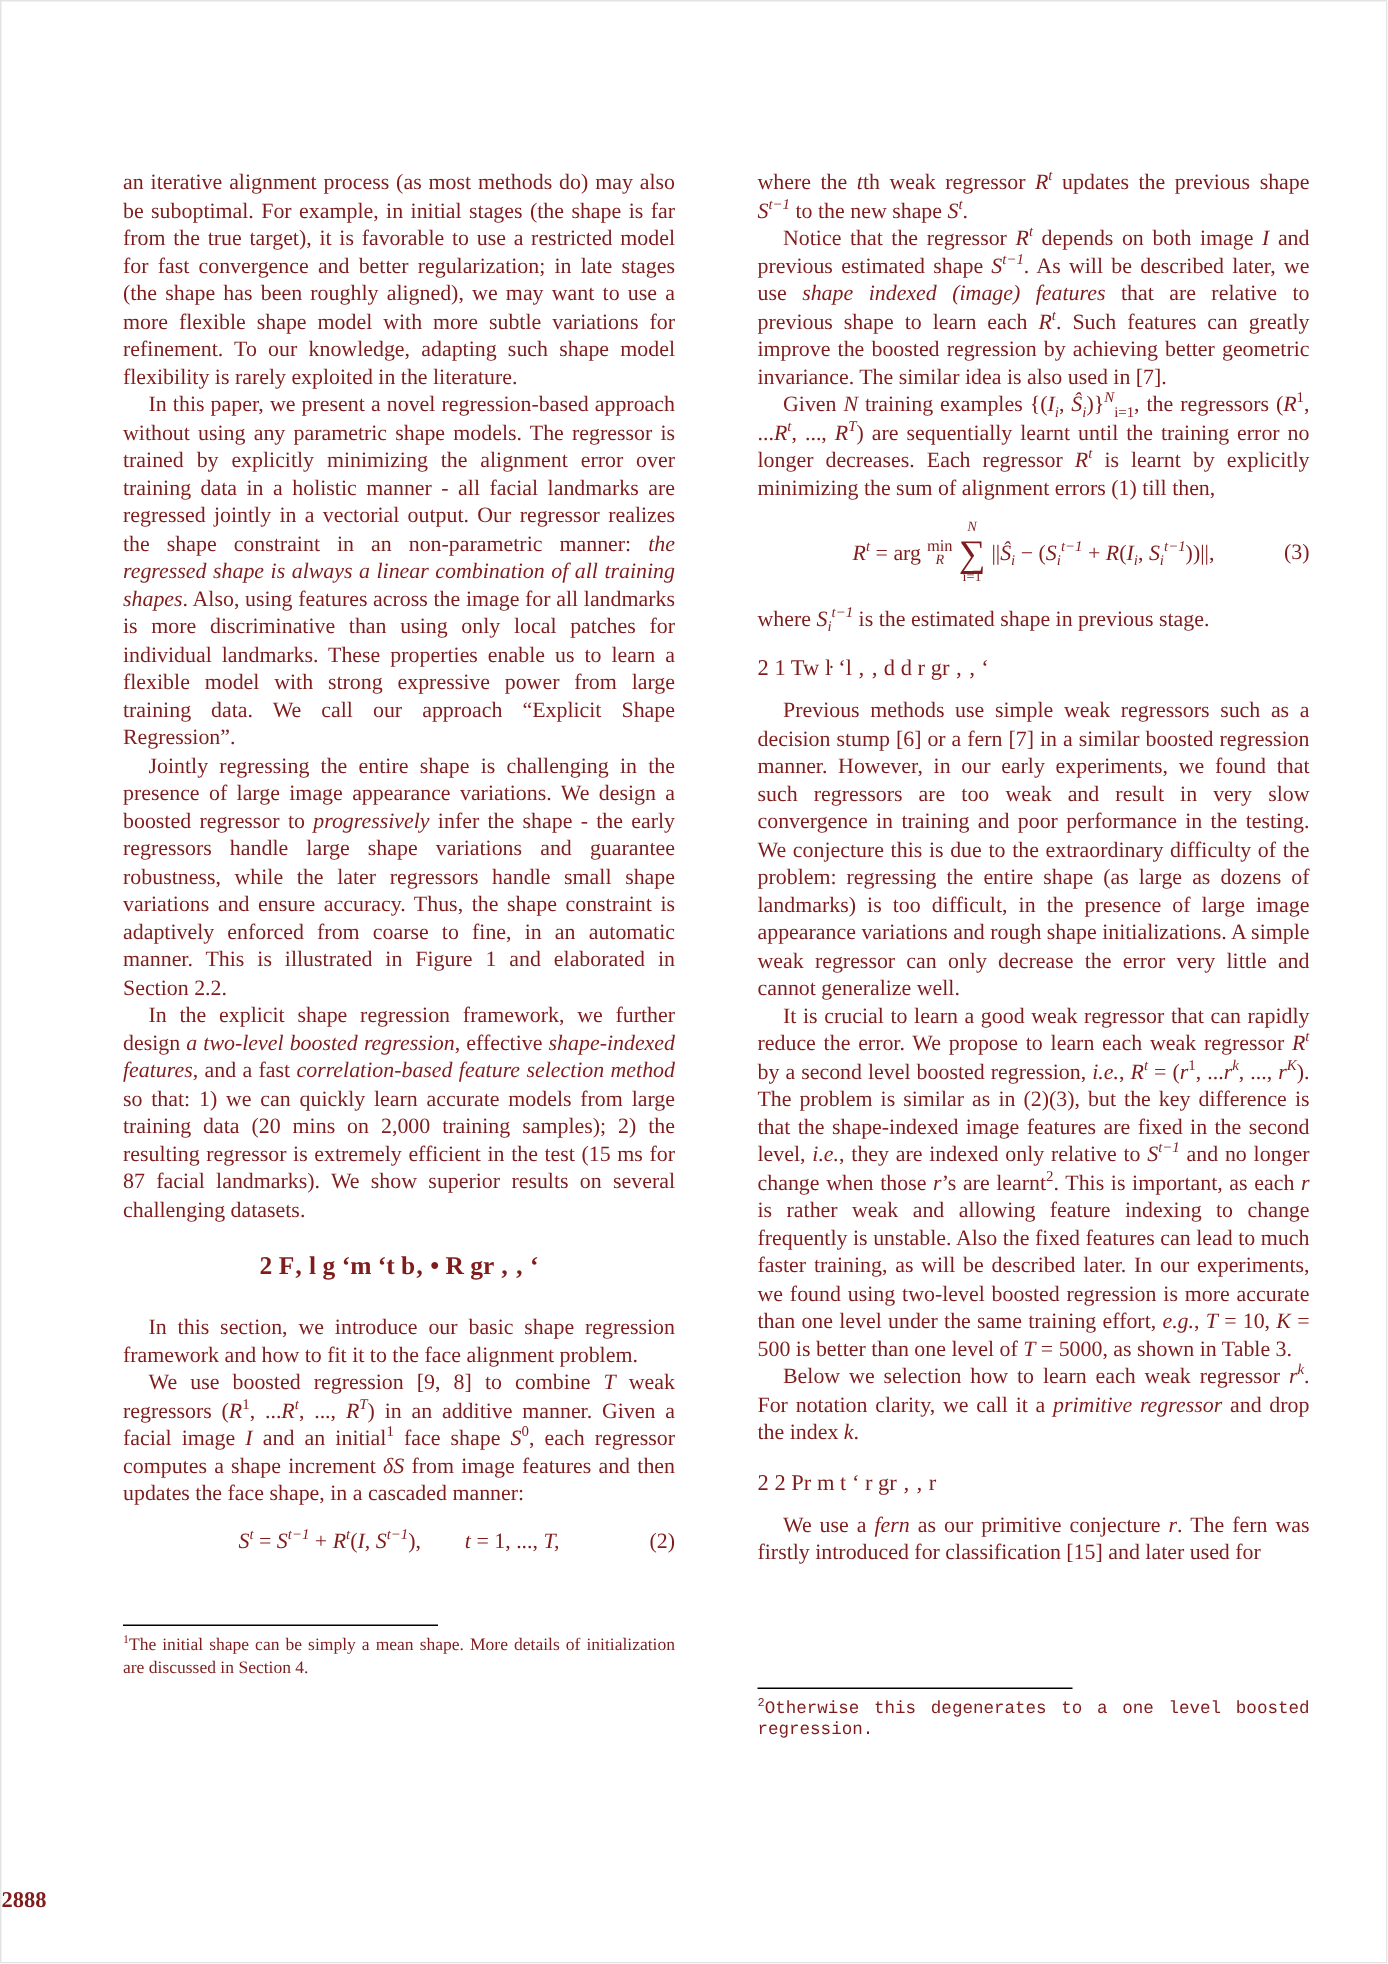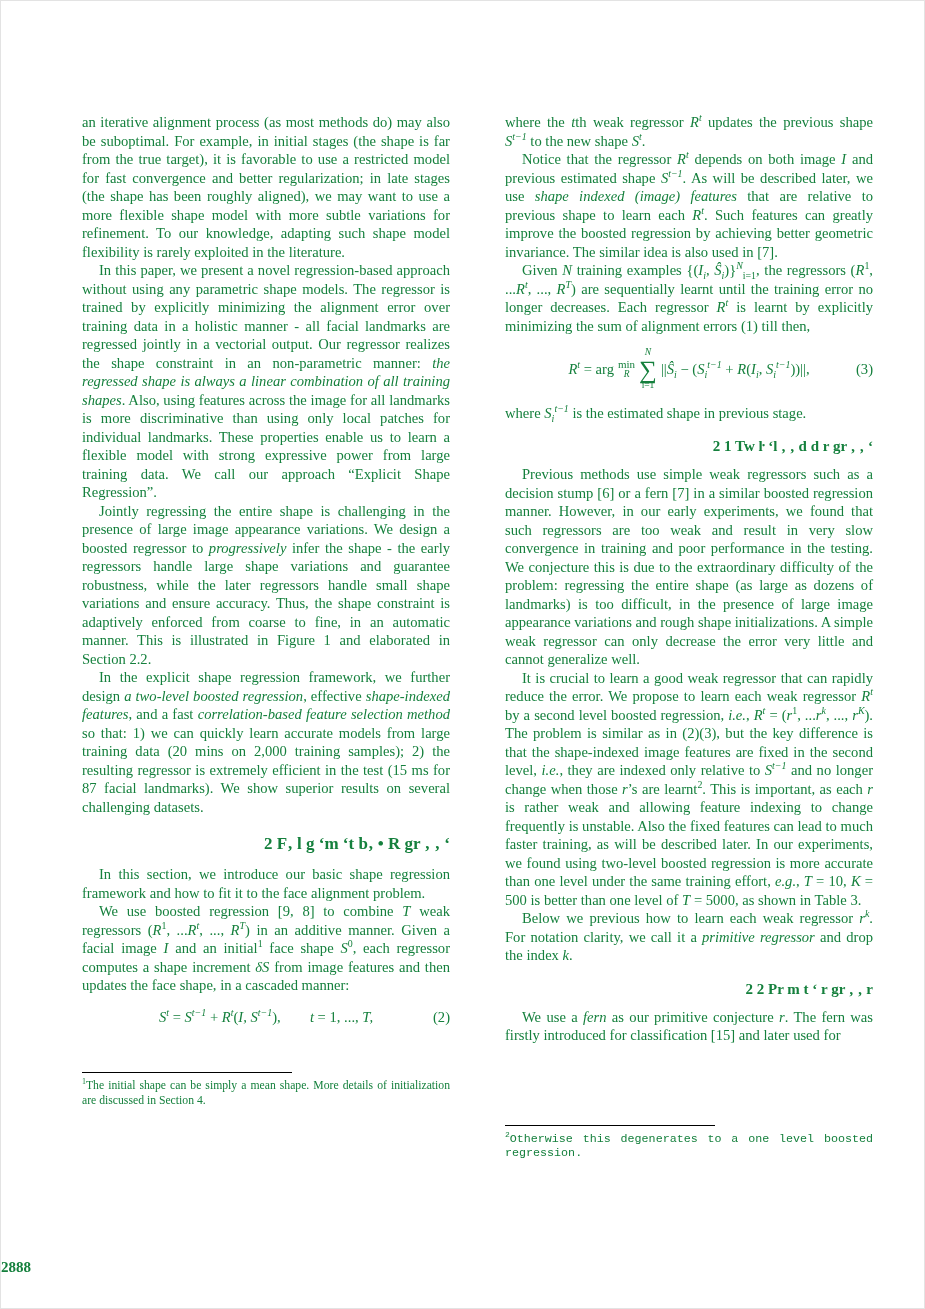--- a/index.html
+++ b/index.html
@@ -2,47 +2,47 @@
 <html><head>
 <meta charset="utf-8">
 <style>
   html, body { margin:0; padding:0; background:#ffffff; }
   .page {
     position:relative;
     width:925px;
     height:1309px;
     background:#ffffff;
     font-family:"Liberation Serif", serif;
-    color:#15803d;
+    color:#7f1d1d;
     box-sizing:border-box;
     border:1px solid #e3e3e3;
     overflow:hidden;
   }
   .col {
     position:absolute;
     top:112px;
     width:368px;
     font-size:14.6px;
     line-height:18.5px;
     text-align:justify;
   }
   .col-left  { left:81px; }
   .col-right { left:504px; }
   p { margin:0; text-indent:17px; }
   p.noindent { text-indent:0; }
   .it  { font-style:italic; }
   .sup { font-size:0.68em; vertical-align:super; line-height:0; }
   .sub { font-size:0.68em; vertical-align:sub;   line-height:0; }
   h2.sec {
-    font-size:17px; font-weight:bold; margin:18px 0 11px 0;
-    text-align:right; text-indent:0; line-height:20px;
+    font-size:17px; font-weight:bold; margin:18px 0 22px 0;
+    text-align:center; text-indent:0; line-height:20px;
   }
   h3.subsec {
-    font-size:15px; font-weight:bold; margin:15px 0 10px 0;
-    text-align:right; text-indent:0; line-height:18px;
+    font-size:15px; font-weight:normal; margin:15px 0 10px 0;
+    text-align:left; text-indent:0; line-height:18px;
   }
   .equation {
     position:relative;
     margin:13px 0;
     text-align:center;
     text-indent:0;
   }
   .eqnum {
     position:absolute; right:0; top:50%; transform:translateY(-50%);
   }
@@ -110,21 +110,21 @@
           <span class="bot">i=1</span>
         </span>
         <span><span>||</span><span class="it">Ŝ</span><span class="it sub">i</span><span> − (</span><span class="it">S</span><span class="it sub">i</span><span class="it sup">t−1</span><span> + </span><span class="it">R</span><span>(</span><span class="it">I</span><span class="it sub">i</span><span>, </span><span class="it">S</span><span class="it sub">i</span><span class="it sup">t−1</span><span>))||,</span></span>
       </span>
       <span class="eqnum">(3)</span>
     </div>
     <p class="noindent"><span>where </span><span class="it">S</span><span class="it sub">i</span><span class="it sup">t−1</span><span> is the estimated shape in previous stage.</span></p>
     <h3 class="subsec">2 1 Tw ŀ ʻl ‚ ‚ d  d r gr ‚ ‚  ʻ</h3>
     <p>Previous methods use simple weak regressors such as a decision stump  [6] or a fern [7] in a similar boosted regression manner. However, in our early experiments, we found that such regressors are too weak and result in very slow convergence in training and poor performance in the testing. We conjecture this is due to the extraordinary difficulty of the problem: regressing the entire shape (as large as dozens of landmarks) is too difficult, in the presence of large image appearance variations and rough shape initializations. A simple weak regressor can only decrease the error very little and cannot generalize well.</p>
     <p><span>It is crucial to learn a good weak regressor that can rapidly reduce the error. We propose to learn each weak regressor </span><span class="it">R</span><span class="it sup">t</span><span> by a second level boosted regression, </span><span class="it">i.e.</span><span>, </span><span class="it">R</span><span class="it sup">t</span><span> = (</span><span class="it">r</span><span class="sup">1</span><span>, ...</span><span class="it">r</span><span class="it sup">k</span><span>, ..., </span><span class="it">r</span><span class="it sup">K</span><span>). The problem is similar as in (2)(3), but the key difference is that the shape-indexed image features are fixed in the second level, </span><span class="it">i.e.</span><span>, they are indexed only relative to </span><span class="it">S</span><span class="it sup">t−1</span><span> and no longer change when those </span><span class="it">r</span><span>’s are learnt</span><span class="sup">2</span><span>. This is important, as each </span><span class="it">r</span><span> is rather weak and allowing feature indexing to change frequently is unstable. Also the fixed features can lead to much faster training, as will be described later. In our experiments, we found using two-level boosted regression is more accurate than one level under the same training effort, </span><span class="it">e.g.</span><span>, </span><span class="it">T</span><span> = 10, </span><span class="it">K</span><span> = 500 is better than one level of </span><span class="it">T</span><span> = 5000, as shown in Table 3.</span></p>
-    <p><span>Below we previous how to learn each weak regressor </span><span class="it">r</span><span class="it sup">k</span><span>. For notation clarity, we call it a </span><span class="it">primitive regressor</span><span> and drop the index </span><span class="it">k</span><span>.</span></p>
+    <p><span>Below we selection how to learn each weak regressor </span><span class="it">r</span><span class="it sup">k</span><span>. For notation clarity, we call it a </span><span class="it">primitive regressor</span><span> and drop the index </span><span class="it">k</span><span>.</span></p>
     <h3 class="subsec">2 2 Pr m t ʻ r gr ‚ ‚ r</h3>
     <p><span>We use a </span><span class="it">fern</span><span> as our primitive conjecture </span><span class="it">r</span><span>. The fern was firstly introduced for classification [15] and later used for</span></p>
     <div class="footnote-block fnb-right">
       <div class="footnote-rule"></div>
       <p class="footnote noindent"><span class="sup">2</span><span>Otherwise this degenerates to a one level boosted regression.</span></p>
     </div>
   </div>
 
   <div class="page-number">2888</div>
 

